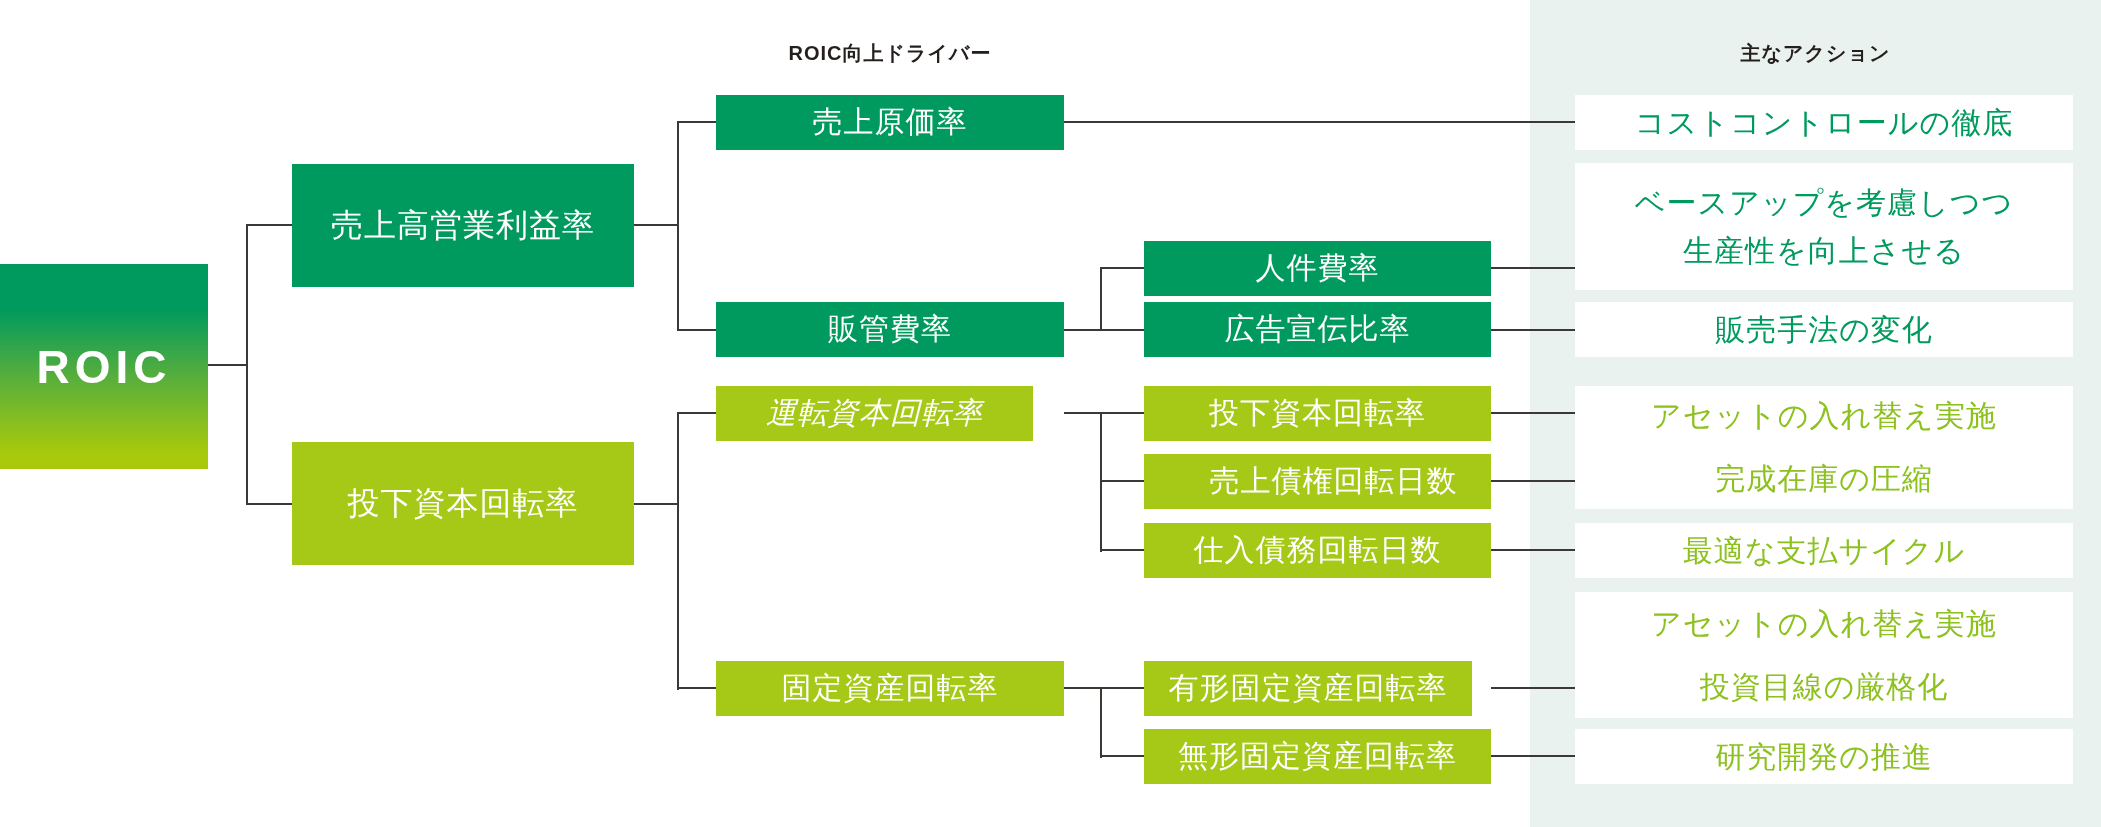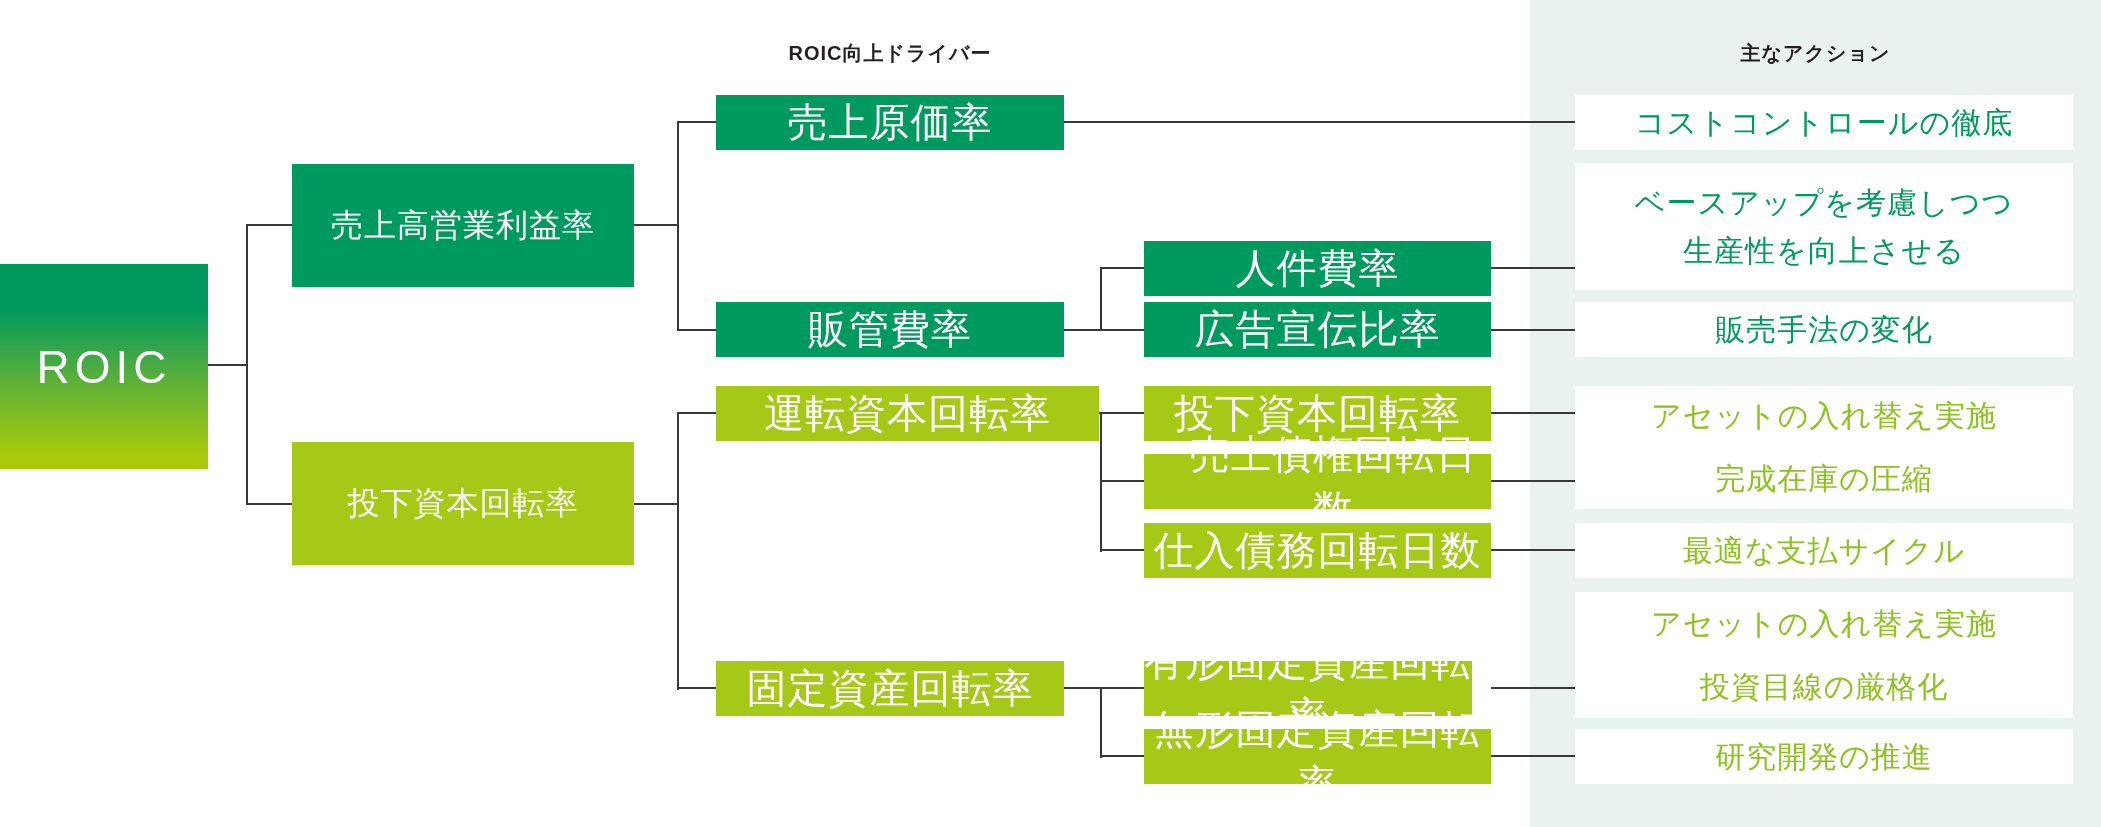--- a/index.html
+++ b/index.html
@@ -22,29 +22,29 @@
     position:absolute;left:1530px;top:0;width:571px;height:827px;
     background:var(--panel-background);
   }
   .col-header{
     position:absolute;text-align:center;
     font-size:20px;font-weight:700;letter-spacing:1px;
     color:var(--heading-text);
   }
   .box{
     position:absolute;display:flex;align-items:center;justify-content:center;
-    color:#fff;font-size:40px;font-weight:500;letter-spacing:1px;
+    color:#fff;font-size:30px;font-weight:500;letter-spacing:1px;
     text-align:center;box-sizing:border-box;
   }
   .box.dark{background:var(--dark-green);}
   .box.light{background:var(--light-green);}
   .box.lvl1{font-size:32px;}
   .roic{
     background:linear-gradient(180deg,var(--roic-gradient-top) 0%,var(--roic-gradient-top) 22%,#57ae3c 55%,var(--roic-gradient-bottom) 92%);
-    font-size:46px;font-weight:normal;letter-spacing:5px;
+    font-size:46px;font-weight:bold;letter-spacing:5px;
   }
   .action{
     position:absolute;left:1575px;width:498px;background:#fff;
     display:flex;flex-direction:column;align-items:center;justify-content:center;
     font-size:30px;font-weight:500;letter-spacing:1px;line-height:1.6;
     text-align:center;box-sizing:border-box;
   }
   .action.dark-text{color:var(--dark-green);}
   .action.light-text{color:var(--light-action-text);gap:15px;}
   .hline,.vline{position:absolute;background:var(--connector);}
@@ -95,21 +95,21 @@
   <div class="hline" style="left:1491px;top:687px;width:84px;"></div>
   <div class="hline" style="left:1491px;top:755px;width:84px;"></div>
 
   <div class="box roic" style="left:0;top:264px;width:208px;height:205px;">ROIC</div>
 
   <div class="box dark lvl1" style="left:292px;top:164px;width:342px;height:123px;">売上高営業利益率</div>
   <div class="box light lvl1" style="left:292px;top:442px;width:342px;height:123px;">投下資本回転率</div>
 
   <div class="box dark" style="left:716px;top:95px;width:348px;height:55px;">売上原価率</div>
   <div class="box dark" style="left:716px;top:302px;width:348px;height:55px;">販管費率</div>
-  <div class="box light" style="left:716px;top:386px;width:383px;height:55px;">運転資本回転率</div>
+  <div class="box light" style="left:716px;top:386px;width:317px;height:55px;font-style:italic;">運転資本回転率</div>
   <div class="box light" style="left:716px;top:661px;width:348px;height:55px;">固定資産回転率</div>
 
   <div class="box dark" style="left:1144px;top:241px;width:347px;height:55px;">人件費率</div>
   <div class="box dark" style="left:1144px;top:302px;width:347px;height:55px;">広告宣伝比率</div>
   <div class="box light" style="left:1144px;top:386px;width:347px;height:55px;">投下資本回転率</div>
   <div class="box light" style="left:1144px;top:454px;width:347px;height:55px;padding-left:32px;">売上債権回転日数</div>
   <div class="box light" style="left:1144px;top:523px;width:347px;height:55px;">仕入債務回転日数</div>
   <div class="box light" style="left:1144px;top:661px;width:328px;height:55px;">有形固定資産回転率</div>
   <div class="box light" style="left:1144px;top:729px;width:347px;height:55px;">無形固定資産回転率</div>
 

